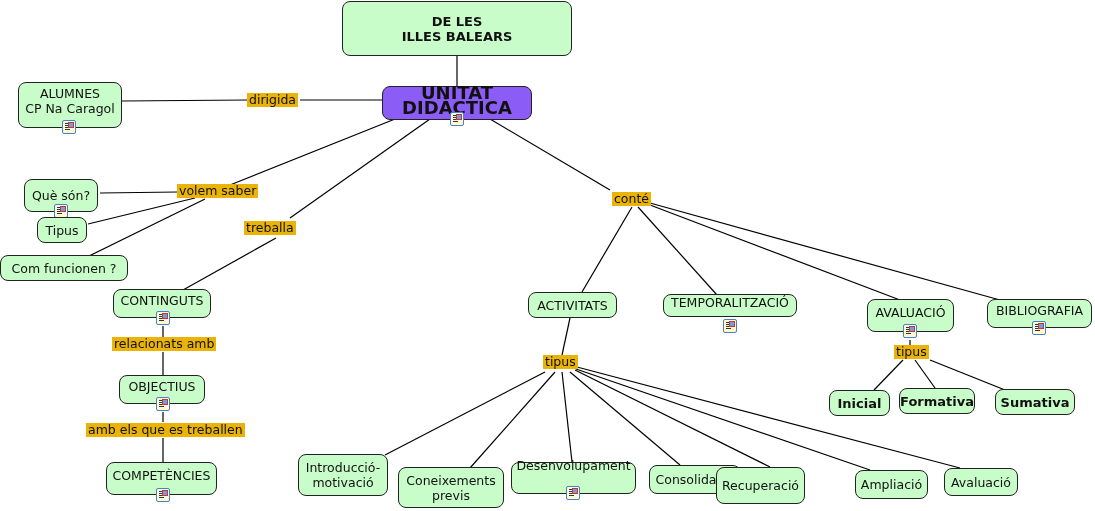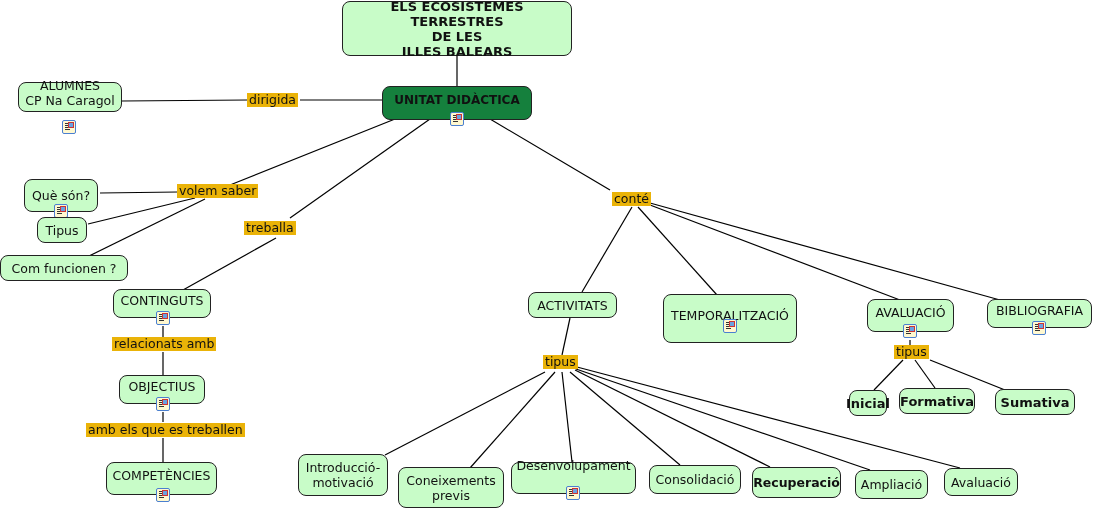--- a/index.html
+++ b/index.html
@@ -3,21 +3,21 @@
 <meta charset="utf-8">
 <style>
   html,body{margin:0;padding:0;background:#fff;}
   body{width:1095px;height:511px;position:relative;overflow:hidden;font-family:"DejaVu Sans",sans-serif;}
   svg.links{position:absolute;left:0;top:0;width:1095px;height:511px;}
   svg.links line{stroke:#000;stroke-width:1.2;}
   .node{position:absolute;box-sizing:border-box;background:#c8fcc8;border:1.5px solid #222;border-radius:8px;
         font-size:12.5px;color:#111;text-align:center;display:flex;align-items:center;justify-content:center;line-height:15px;padding:2px 4px;}
   .node.bold{font-weight:bold;font-size:13px;}
   .node.title{font-weight:bold;font-size:13px;line-height:15px;}
-  .node.main{background:#15803d;font-weight:bold;font-size:12px;}
+  .node.main{background:#8b5cf6;font-weight:bold;font-size:18px;}
   .lbl{position:absolute;background:#eab308;font-size:12.5px;color:#111;white-space:nowrap;padding:0 2px;line-height:14px;}
   .ico{position:absolute;width:14px;height:14px;box-sizing:border-box;border:1.5px solid #4a7fd0;border-radius:2px;background:#fff8d0;}
   .ico::before{content:"";position:absolute;left:2px;top:2px;width:5px;height:7px;
      background:repeating-linear-gradient(#333 0 1px,transparent 1px 2px);}
   .ico::after{content:"";position:absolute;right:1px;top:1px;width:4px;height:4px;background:#6aa0e0;border:0.5px solid #c33;}
 </style>
 </head>
 <body>
 
 <svg class="links">
@@ -47,31 +47,30 @@
   <line x1="163" y1="352" x2="163" y2="375"></line>
   <line x1="163" y1="412" x2="163" y2="422"></line>
   <line x1="163" y1="438" x2="163" y2="462"></line>
   <line x1="910" y1="340" x2="910" y2="345"></line>
   <line x1="903" y1="360" x2="874" y2="390"></line>
   <line x1="915" y1="360" x2="935" y2="388"></line>
   <line x1="930" y1="360" x2="1005" y2="390"></line>
 </svg>
 
 <div class="node title" style="left:342px;top:1px;width:230px;height:55px;flex-direction:column;">
-  <span>ELS ECOSISTEMES TERRESTRES</span>
   <span>DE LES</span>
   <span>ILLES BALEARS</span>
 </div>
 
 <div class="node main" style="left:382px;top:86px;width:150px;height:34px;padding-bottom:8px;">
   <span>UNITAT DIDÀCTICA</span>
 </div>
 <div class="ico" style="left:450px;top:112px;"></div>
 
-<div class="node" style="left:18px;top:82px;width:104px;height:30px;flex-direction:column;padding-bottom:10px;">
+<div class="node" style="left:18px;top:82px;width:104px;height:46px;flex-direction:column;padding-bottom:10px;">
   <span>ALUMNES</span>
   <span>CP Na Caragol</span>
 </div>
 <div class="ico" style="left:62px;top:120px;"></div>
 
 <span class="lbl" style="left:247px;top:93px;">dirigida</span>
 <span class="lbl" style="left:177px;top:184px;">volem saber</span>
 <span class="lbl" style="left:244px;top:221px;">treballa</span>
 <span class="lbl" style="left:612px;top:192px;">conté</span>
 <span class="lbl" style="left:112px;top:337px;">relacionats amb</span>
@@ -99,21 +98,21 @@
 </div>
 <div class="ico" style="left:156px;top:397px;"></div>
 <div class="node" style="left:106px;top:462px;width:111px;height:33px;padding-bottom:8px;">
   <span>COMPETÈNCIES</span>
 </div>
 <div class="ico" style="left:156px;top:488px;"></div>
 
 <div class="node" style="left:528px;top:292px;width:89px;height:26px;">
   <span>ACTIVITATS</span>
 </div>
-<div class="node" style="left:663px;top:294px;width:134px;height:49px;padding-bottom:8px;">
+<div class="node" style="left:663px;top:294px;width:134px;height:23px;padding-bottom:8px;">
   <span>TEMPORALITZACIÓ</span>
 </div>
 <div class="ico" style="left:723px;top:319px;"></div>
 <div class="node" style="left:867px;top:299px;width:87px;height:33px;padding-bottom:8px;">
   <span>AVALUACIÓ</span>
 </div>
 <div class="ico" style="left:903px;top:324px;"></div>
 <div class="node" style="left:987px;top:299px;width:105px;height:29px;padding-bottom:8px;">
   <span>BIBLIOGRAFIA</span>
 </div>
@@ -127,31 +126,31 @@
   <span>Coneixements</span>
   <span>previs</span>
 </div>
 <div class="node" style="left:511px;top:462px;width:125px;height:31px;padding-bottom:28px;">
   <span>Desenvolupament</span>
 </div>
 <div class="ico" style="left:566px;top:486px;"></div>
 <div class="node" style="left:649px;top:465px;width:92px;height:29px;">
   <span>Consolidació</span>
 </div>
-<div class="node" style="left:752px;top:467px;width:89px;height:31px;font-weight:bold;">
+<div class="node" style="left:716px;top:467px;width:89px;height:37px;">
   <span>Recuperació</span>
 </div>
 <div class="node" style="left:855px;top:470px;width:73px;height:29px;">
   <span>Ampliació</span>
 </div>
 <div class="node" style="left:944px;top:468px;width:74px;height:28px;">
   <span>Avaluació</span>
 </div>
 
-<div class="node bold" style="left:829px;top:390px;width:38px;height:26px;margin-left:20px;">
+<div class="node bold" style="left:829px;top:390px;width:61px;height:26px;">
   <span>Inicial</span>
 </div>
 <div class="node bold" style="left:899px;top:388px;width:76px;height:26px;">
   <span>Formativa</span>
 </div>
 <div class="node bold" style="left:995px;top:389px;width:80px;height:26px;">
   <span>Sumativa</span>
 </div>
 
 </body></html>

